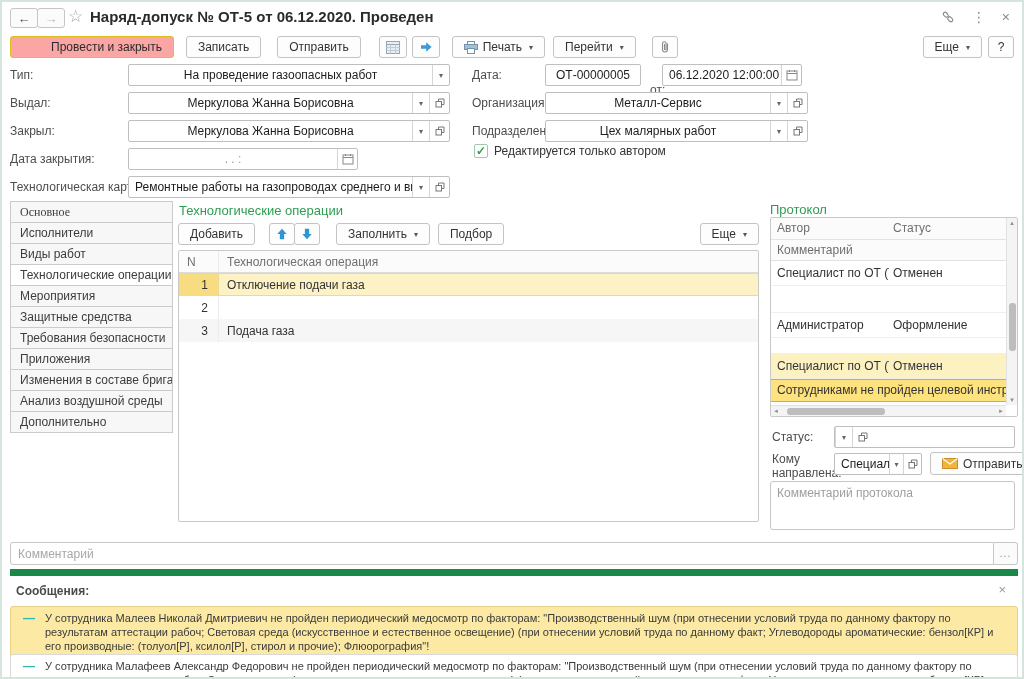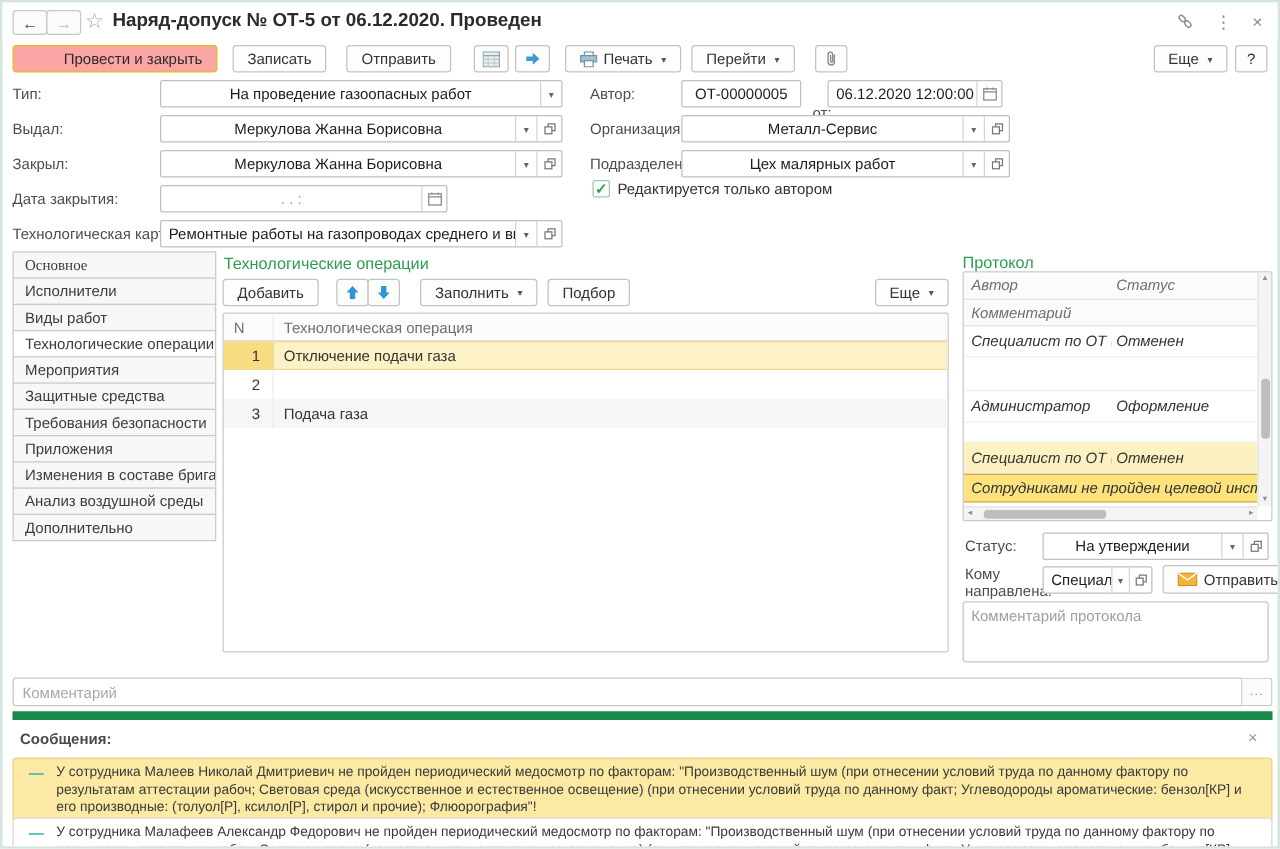--- a/index.html
+++ b/index.html
@@ -61,21 +61,21 @@
   .t-row { display:flex; height:23px; align-items:center; }
   .cell-n { width:40px; padding:0 10px 0 8px; text-align:right; border-right:1px solid #ececec; line-height:22px; }
   .cell-op { flex:1; padding:0 8px; line-height:22px; white-space:nowrap; overflow:hidden; }
   .t-head .cell-n { text-align:left; }
   .t-row.sel { background:#fcf2c5; border-top:1px solid #eed994; border-bottom:1px solid #eed994; }
   .t-row.sel .cell-n { background:#f8dc82; border-right:1px solid #eed994; }
   .t-row.alt { background:#f6f6f6; }
 
   
   .proto-table { position:absolute; left:768px; top:215px; width:248px; height:200px; border:1px solid #c9c9c9;
-                 border-radius:2px; background:#fff; overflow:hidden;font-style:italic; }
+                 border-radius:2px; background:#fff; overflow:hidden; }
   .p-body { position:absolute; left:0; top:0; right:11px; bottom:11px; overflow:hidden; }
   .p-row { display:flex; border-bottom:1px solid #efefef; }
   .p-row .c1 { width:118px; padding:0 6px; white-space:nowrap; overflow:hidden; }
   .p-row .c2 { flex:1; padding:0 4px; white-space:nowrap; overflow:hidden; }
   .p-head { height:22px; line-height:21px; color:#6f6f6f; background:#fbfbfb; border-bottom:1px solid #e3e3e3; }
   .p-sub { height:21px; line-height:20px; color:#6f6f6f; background:#fbfbfb; border-bottom:1px solid #e3e3e3; }
   .p-author { height:25px; line-height:24px; }
   .p-gap1 { height:27px; }
   .p-gap2 { height:16px; }
   .p-hl { background:#fcf1c0; }
@@ -266,21 +266,21 @@
     <div class="val">Ремонтные работы на газопроводах среднего и высокого да</div>
     <div class="seg">▾</div>
     <div class="seg wide">
       <svg width="10" height="10" viewBox="0 0 10 10" fill="none" stroke="#777">
           <rect x="1" y="3.5" width="5.5" height="5.5"></rect>
           <path d="M3.5 3.5 V1 H9 V6.5 H6.5"></path>
         </svg>
     </div>
   </div>
 
-  <div class="lbl" style="left:470px; top:66px;">Автор:</div>
+  <div class="lbl" style="left:470px; top:66px;">Дата:</div>
   <div class="field" style="left:543px; top:62px; width:96px;">
     <div class="val">ОТ-00000005</div>
   </div>
   <div class="lbl" style="left:648px; top:66px;margin-top:15px;">от:</div>
   <div class="field" style="left:660px; top:62px; width:140px;">
     <div class="val">06.12.2020 12:00:00</div>
     <div class="seg wide">
       <svg width="12" height="12" viewBox="0 0 12 12" fill="none" stroke="#888">
           <rect x="1" y="2" width="10" height="9"></rect>
           <line x1="1" y1="4.5" x2="11" y2="4.5"></line>
@@ -429,21 +429,20 @@
     </div>
     <div class="hscroll">
       <div class="arr">◄</div>
       <div class="hthumb"></div>
       <div class="arr right">►</div>
     </div>
   </div>
 
   <div class="lbl" style="left:770px; top:428px;">Статус:</div>
   <div class="field" style="left:832px; top:424px; width:181px;">
-    <div class="val">На утверждении</div>
     <div class="seg">▾</div>
     <div class="seg wide">
       <svg width="10" height="10" viewBox="0 0 10 10" fill="none" stroke="#777">
           <rect x="1" y="3.5" width="5.5" height="5.5"></rect>
           <path d="M3.5 3.5 V1 H9 V6.5 H6.5"></path>
         </svg>
     </div>
   </div>
 
   <div class="lbl" style="left:770px; top:450px; width:58px; white-space:normal; line-height:14px;">Кому направлена:</div>

